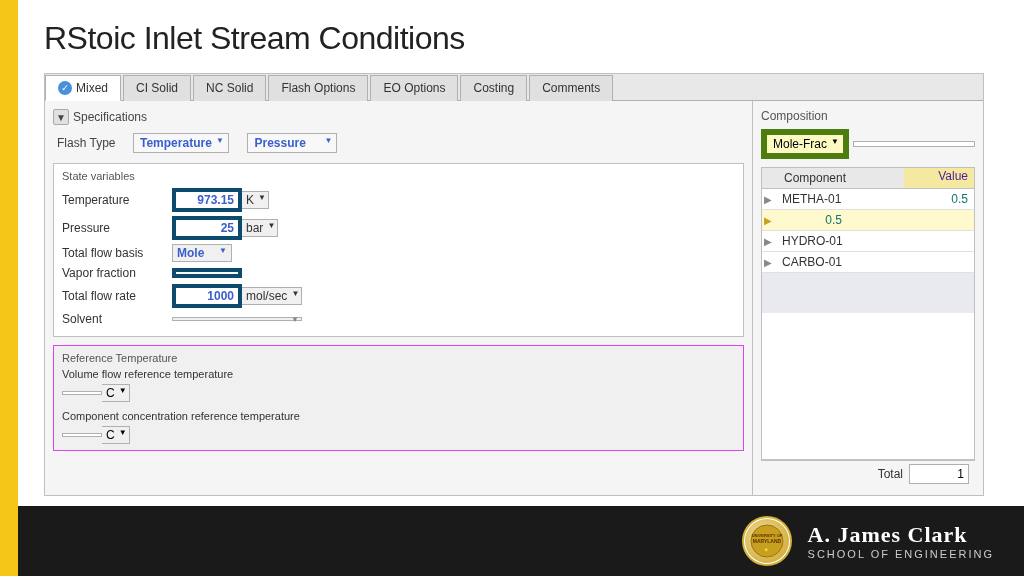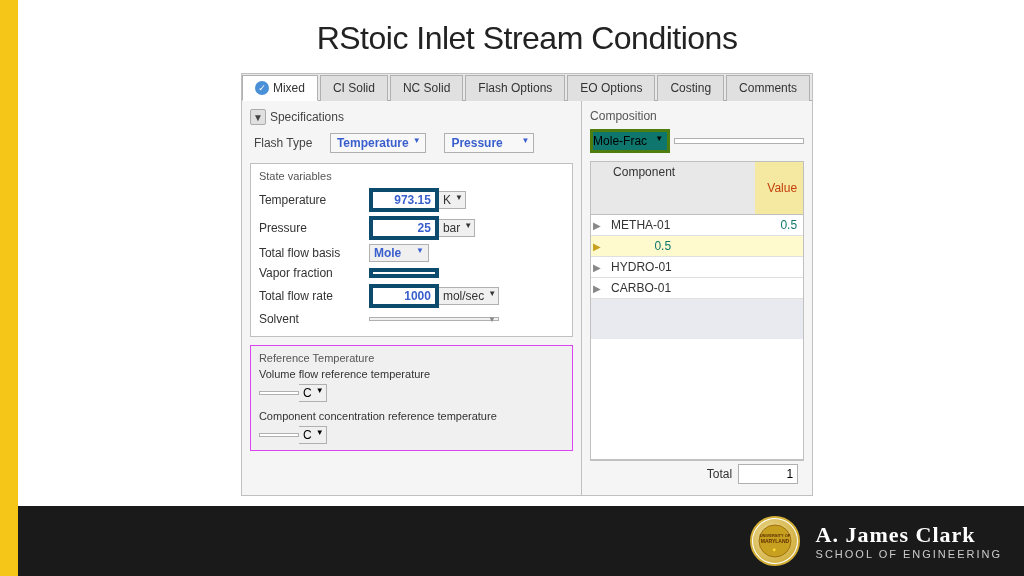--- a/index.html
+++ b/index.html
@@ -306,23 +306,23 @@
     }
 
     .comp-type-row {
       display: flex;
       align-items: center;
       gap: 4px;
       margin-bottom: 8px;
     }
 
     .comp-dropdown {
-      background: #0f766e;
-      border: 3px solid #4d7c0f;
-      padding: 2px 16px 2px 0;
+      background: #fef9c3;
+      border: 6px solid #4d7c0f;
+      padding: 2px 16px 2px 6px;
       font-size: 12px;
       position: relative;
       cursor: pointer;
       min-width: 80px;
     }
 
     .comp-dropdown::after {
       content: '▼';
       position: absolute;
       right: 4px;
@@ -351,24 +351,24 @@
       border-bottom: 1px solid #c0c0c0;
     }
 
     .comp-col-component {
       flex: 1;
       padding: 3px 6px;
       color: #333;
     }
 
     .comp-col-value {
-      width: 48px;
-      padding: 19px 6px;
+      width: 70px;
+      padding: 1px 6px;
       background: #f5e8a0;
-      color: #c2410c;
+      color: #4c1d95;
       text-align: right;
     }
 
     .comp-row {
       display: flex;
       border-bottom: 1px solid #e0e0e0;
       align-items: center;
     }
 
     .comp-arrow {
@@ -420,21 +420,21 @@
       font-size: 12px;
     }
 
     
     .footer {
       height: 70px;
       background: #1a1a1a;
       display: flex;
       align-items: center;
       justify-content: flex-end;
-      padding-right: 22px;
+      padding-right: 30px;
       gap: 16px;
     }
 
     .footer-logo-circle {
       width: 50px;
       height: 50px;
       border-radius: 50%;
       background: #fff;
       display: flex;
       align-items: center;
@@ -487,21 +487,21 @@
       color: #888;
       position: relative;
       min-width: 130px;
     }
   </style>
 </head>
 <body>
 
 <div class="left-yellow-bar"></div>
 
-<div class="main-content" style="margin-left: 30px; align-items: center;">
+<div class="main-content" style="margin-left: 4px;">
   <h1 class="page-title">RStoic Inlet Stream Conditions</h1>
 
   <div class="panel-container">
 
     <div class="tabs-row">
       <div class="tab mixed-tab active">
         <span class="check-icon">✓</span>
         <span>Mixed</span>
       </div>
       <div class="tab">

